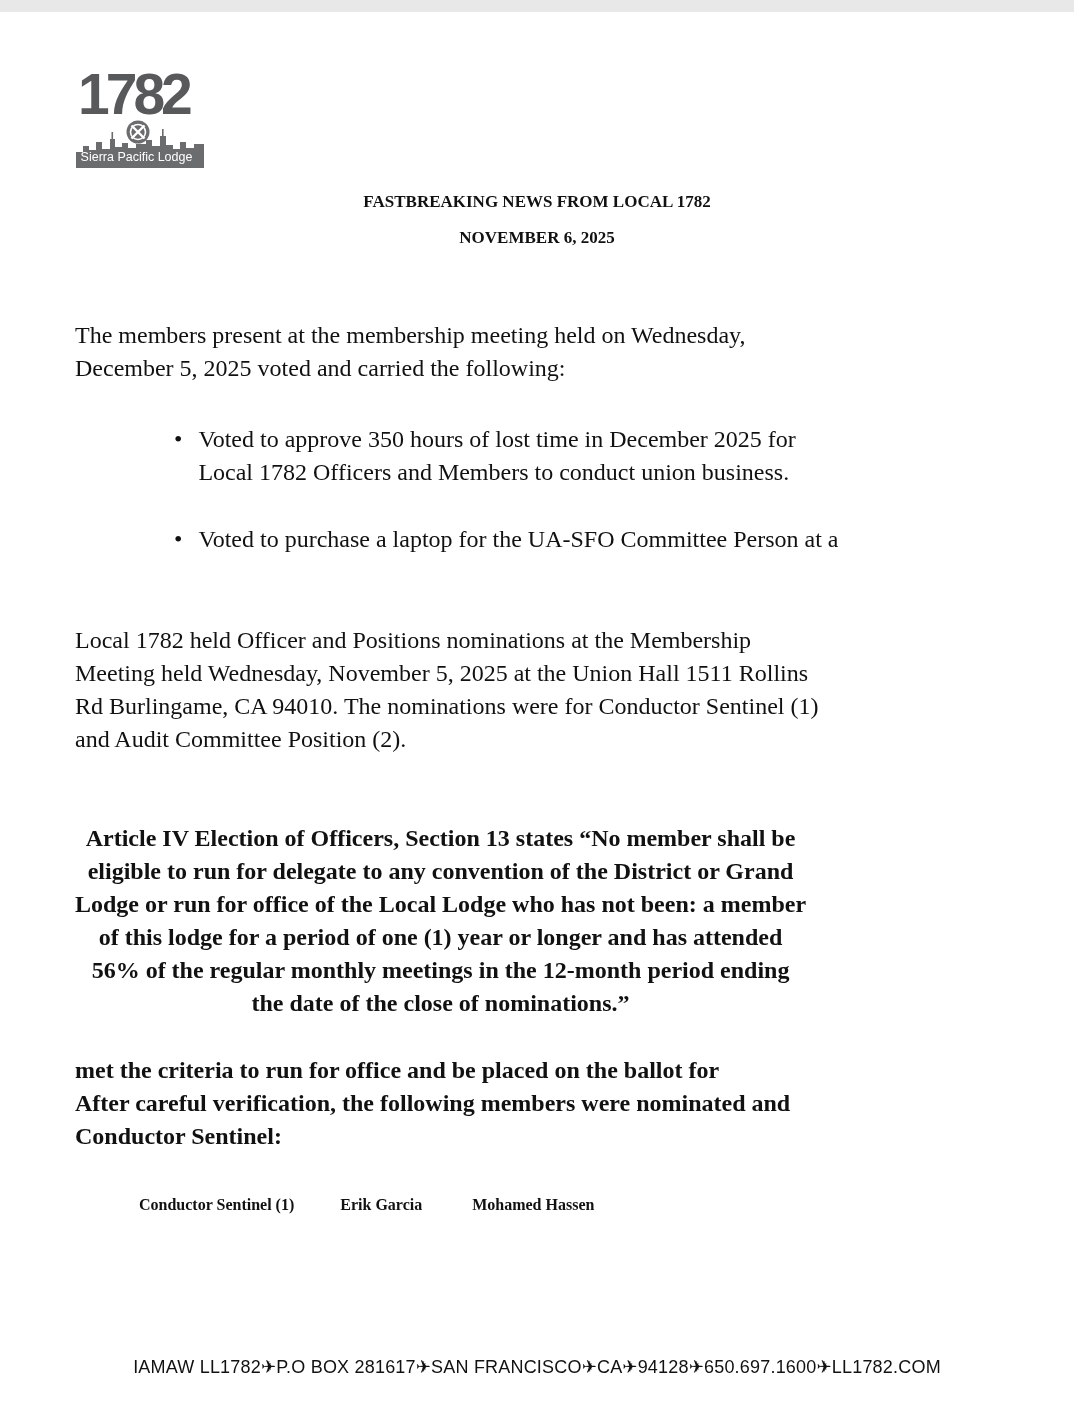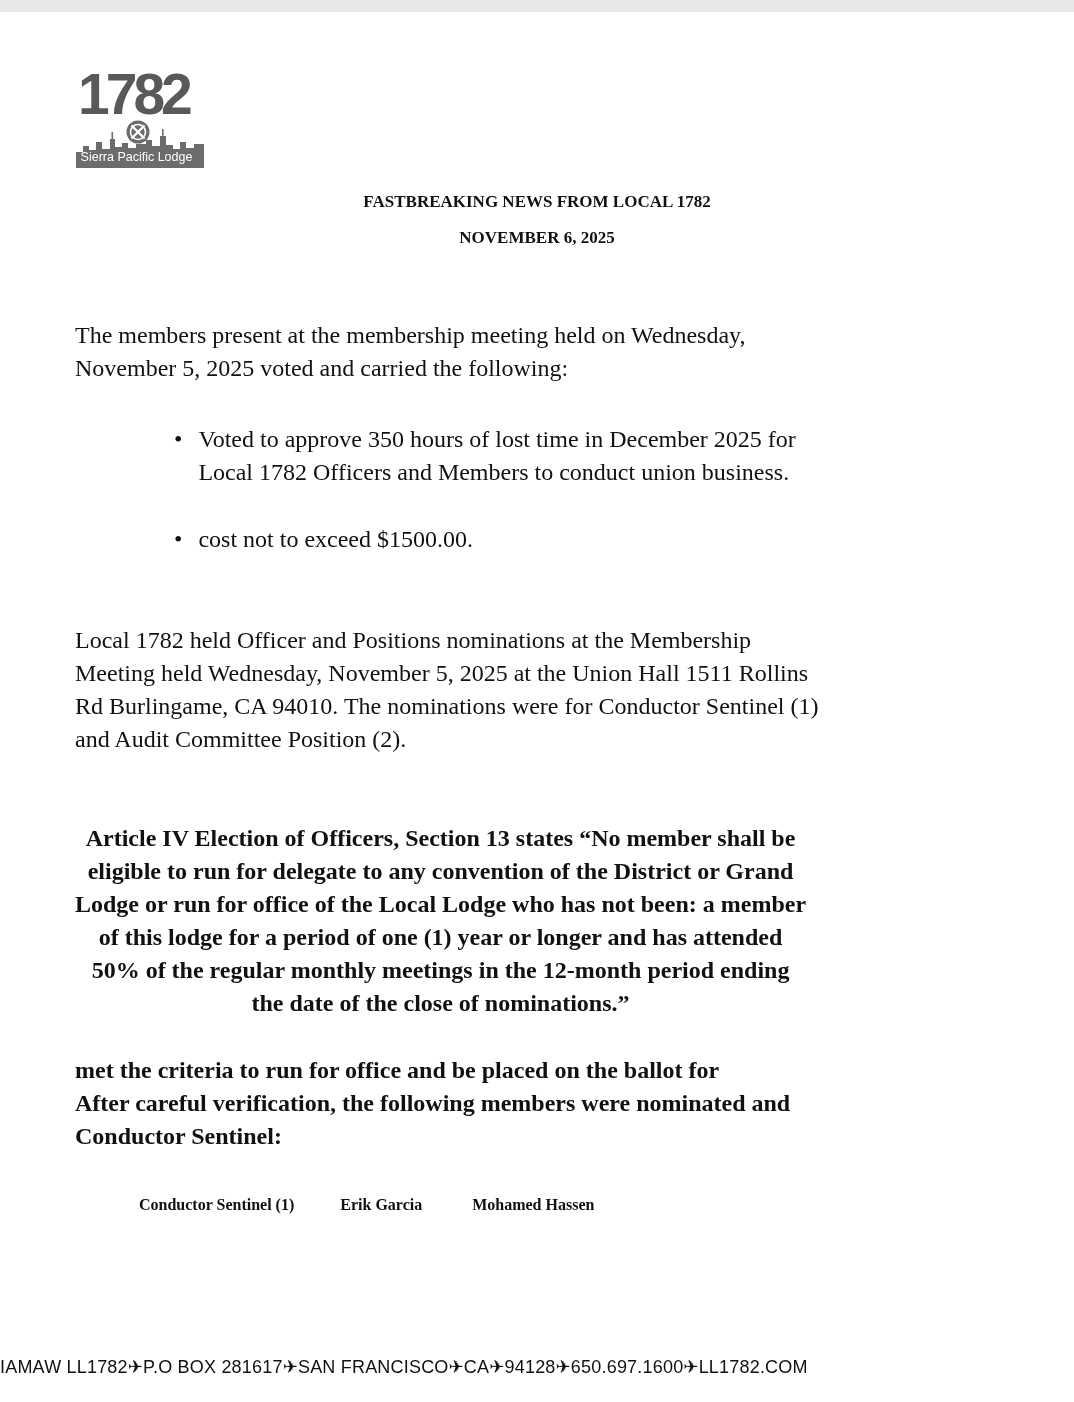--- a/index.html
+++ b/index.html
@@ -71,21 +71,21 @@
   .nominees{
     position:absolute;left:139px;top:1176px;
     font-size:16px;line-height:33px;font-weight:bold;white-space:nowrap;
   }
   .nominees .pos{margin-right:46px;}
   .nominees .cand1{margin-right:50px;}
 
   
   .footer{
     position:absolute;top:1344px;left:0;width:100%;
-    text-align:left;
+    text-align:center;
     font-family:"Liberation Sans", sans-serif;
     font-size:18px;
     letter-spacing:0.2px;
     color:var(--text);
   }
   .bottom-bar{
     position:absolute;left:0;bottom:0;width:100%;height:10px;
     background:var(--bottom-bar);
   }
 </style>
@@ -134,51 +134,51 @@
     </div>
   </div>
 
   <div class="title">
     <div>FASTBREAKING NEWS FROM LOCAL 1782</div>
     <div>NOVEMBER 6, 2025</div>
   </div>
 
   <div class="block" id="p1">
     <div>The members present at the membership meeting held on Wednesday,</div>
-    <div>November 5, 2025 voted and carried the following:</div>
+    <div>December 5, 2025 voted and carried the following:</div>
   </div>
 
   <div class="bullet" id="b1">
     <span class="dot">•</span>
     <div>
       <div>Voted to approve 350 hours of lost time in December 2025 for</div>
       <div>Local 1782 Officers and Members to conduct union business.</div>
     </div>
   </div>
 
   <div class="bullet" id="b2">
     <span class="dot">•</span>
     <div>
-      <div>cost not to exceed $1500.00.</div>
+      <div>Voted to purchase a laptop for the UA-SFO Committee Person at a</div>
     </div>
   </div>
 
   <div class="block" id="p2">
     <div>Local 1782 held Officer and Positions nominations at the Membership</div>
     <div>Meeting held Wednesday, November 5, 2025 at the Union Hall 1511 Rollins</div>
     <div>Rd Burlingame, CA 94010. The nominations were for Conductor Sentinel (1)</div>
     <div>and Audit Committee Position (2).</div>
   </div>
 
   <div class="block bold" id="article">
     <div>Article IV Election of Officers, Section 13 states “No member shall be</div>
     <div>eligible to run for delegate to any convention of the District or Grand</div>
     <div>Lodge or run for office of the Local Lodge who has not been: a member</div>
     <div>of this lodge for a period of one (1) year or longer and has attended</div>
-    <div>50% of the regular monthly meetings in the 12-month period ending</div>
+    <div>56% of the regular monthly meetings in the 12-month period ending</div>
     <div>the date of the close of nominations.”</div>
   </div>
 
   <div class="block bold" id="after">
     <div>met the criteria to run for office and be placed on the ballot for</div>
     <div>After careful verification, the following members were nominated and</div>
     <div>Conductor Sentinel:</div>
   </div>
 
   <div class="nominees">

